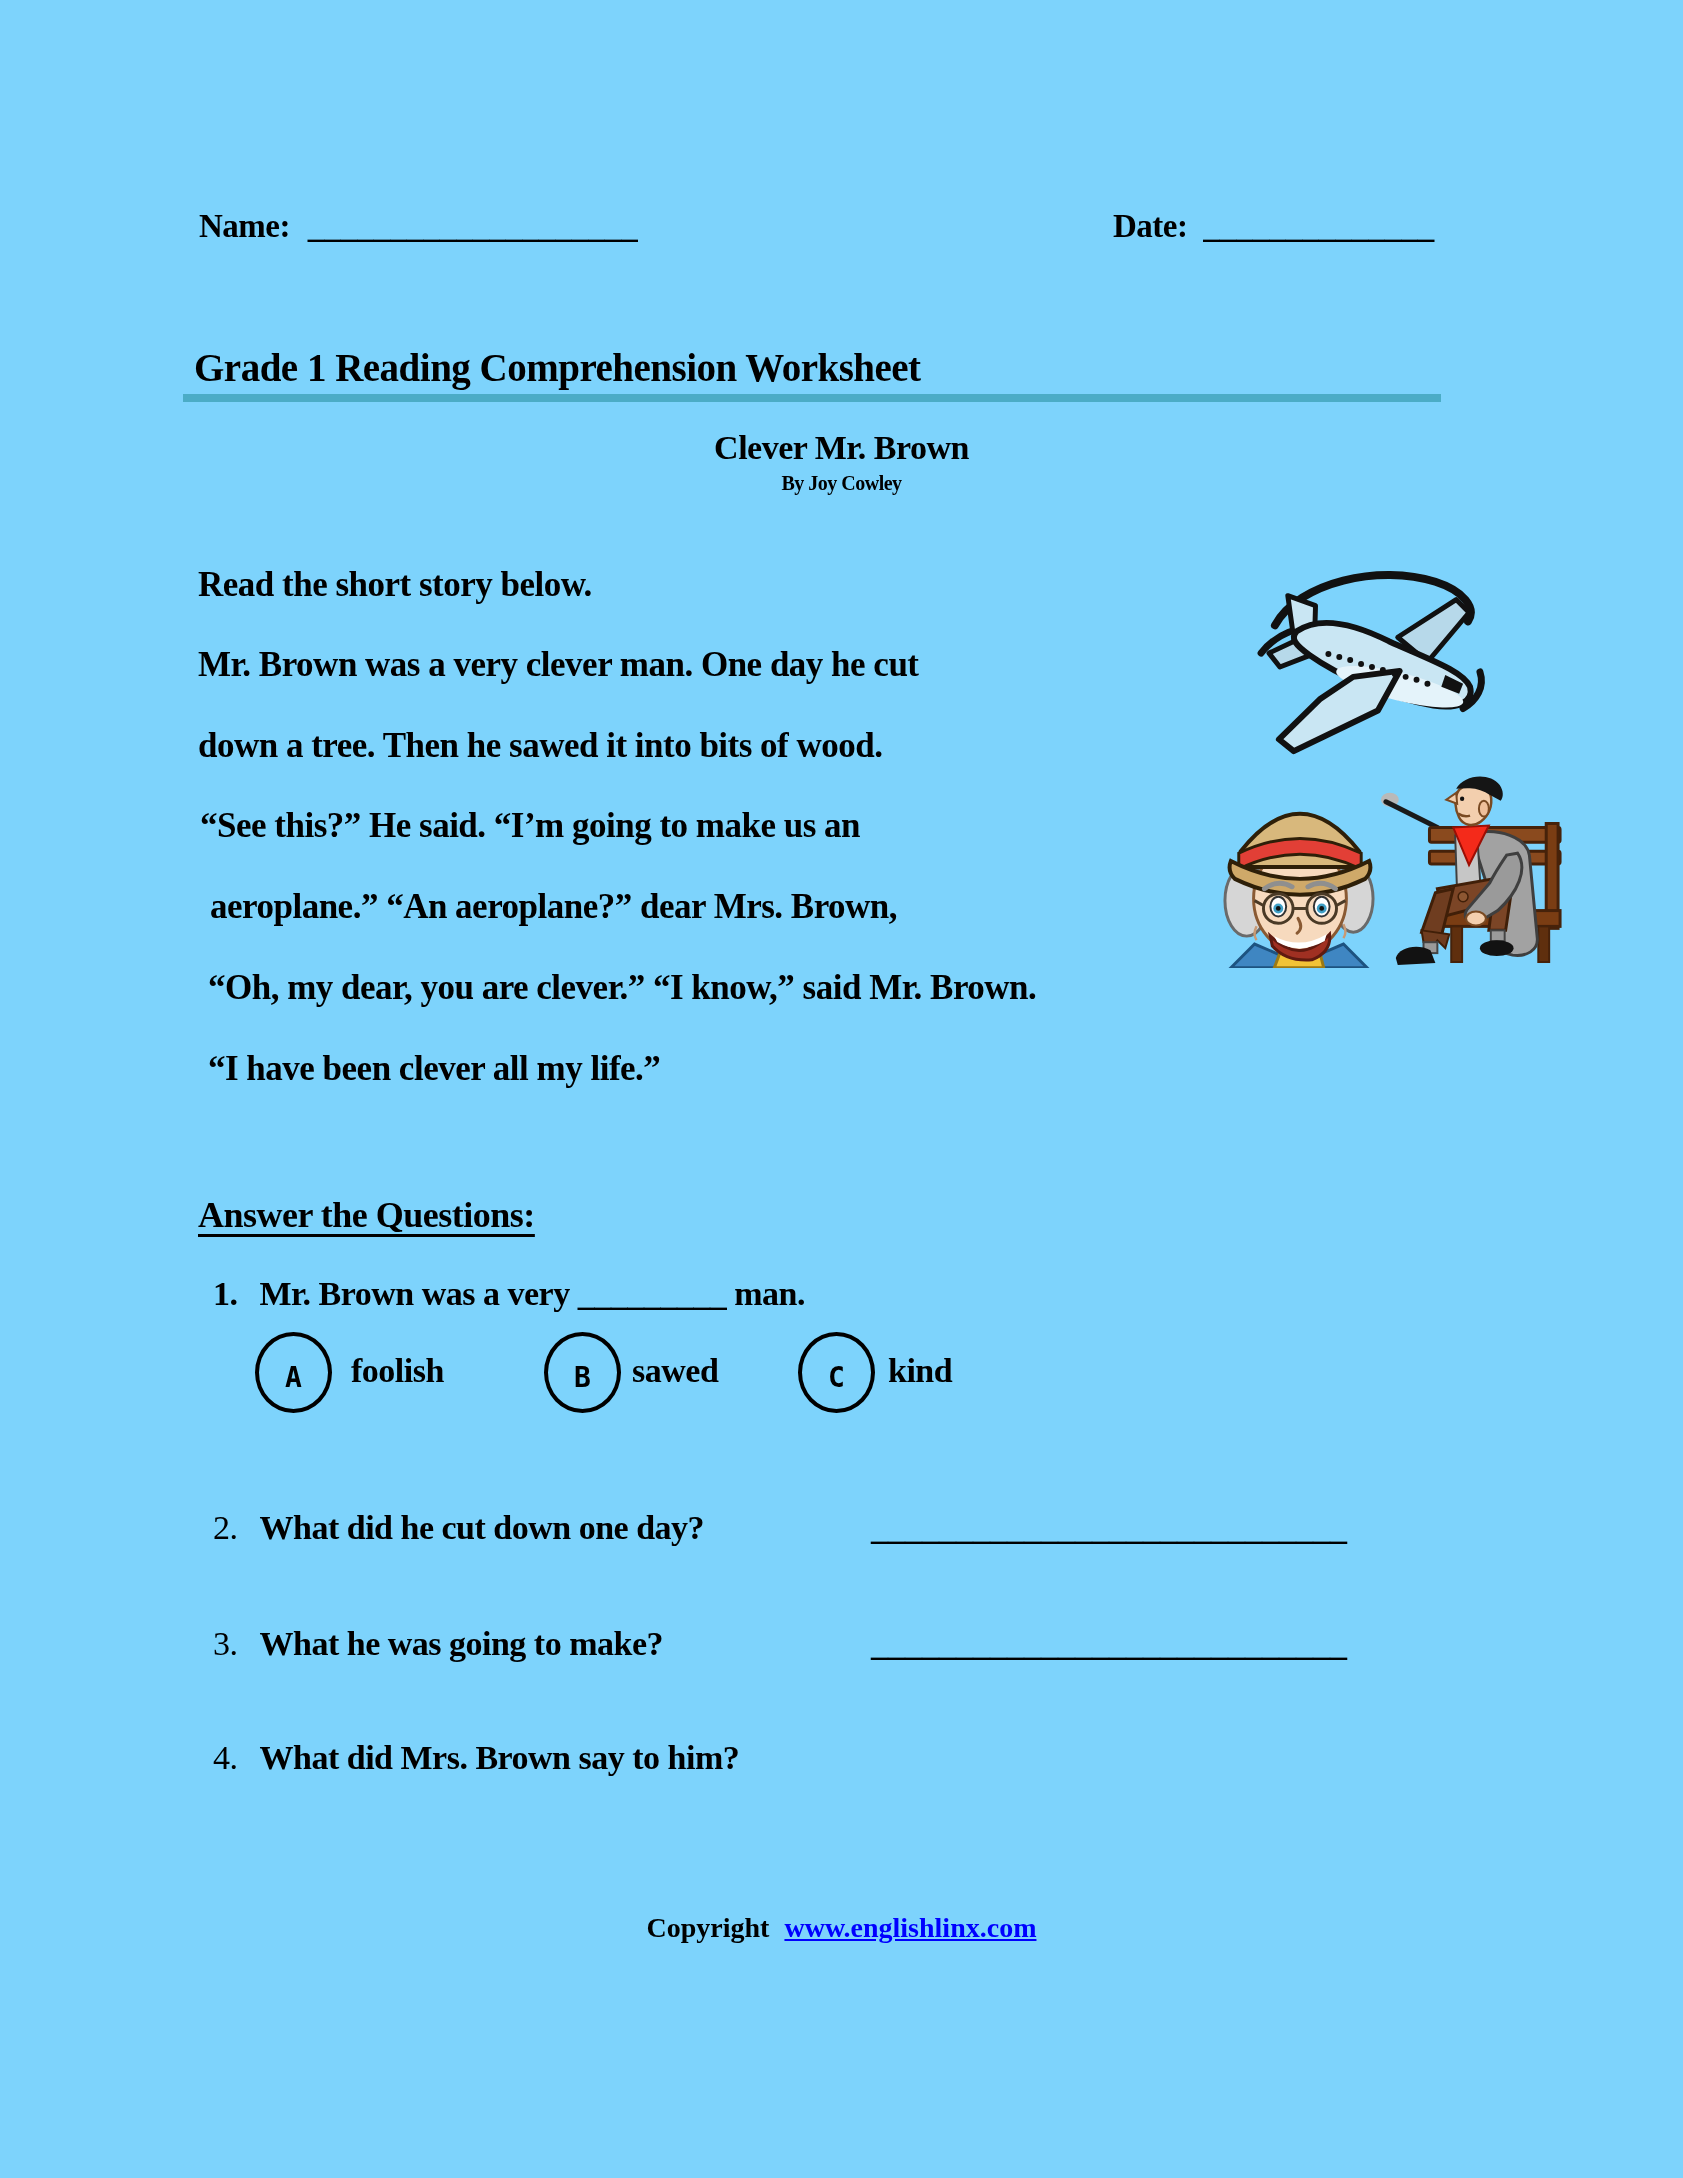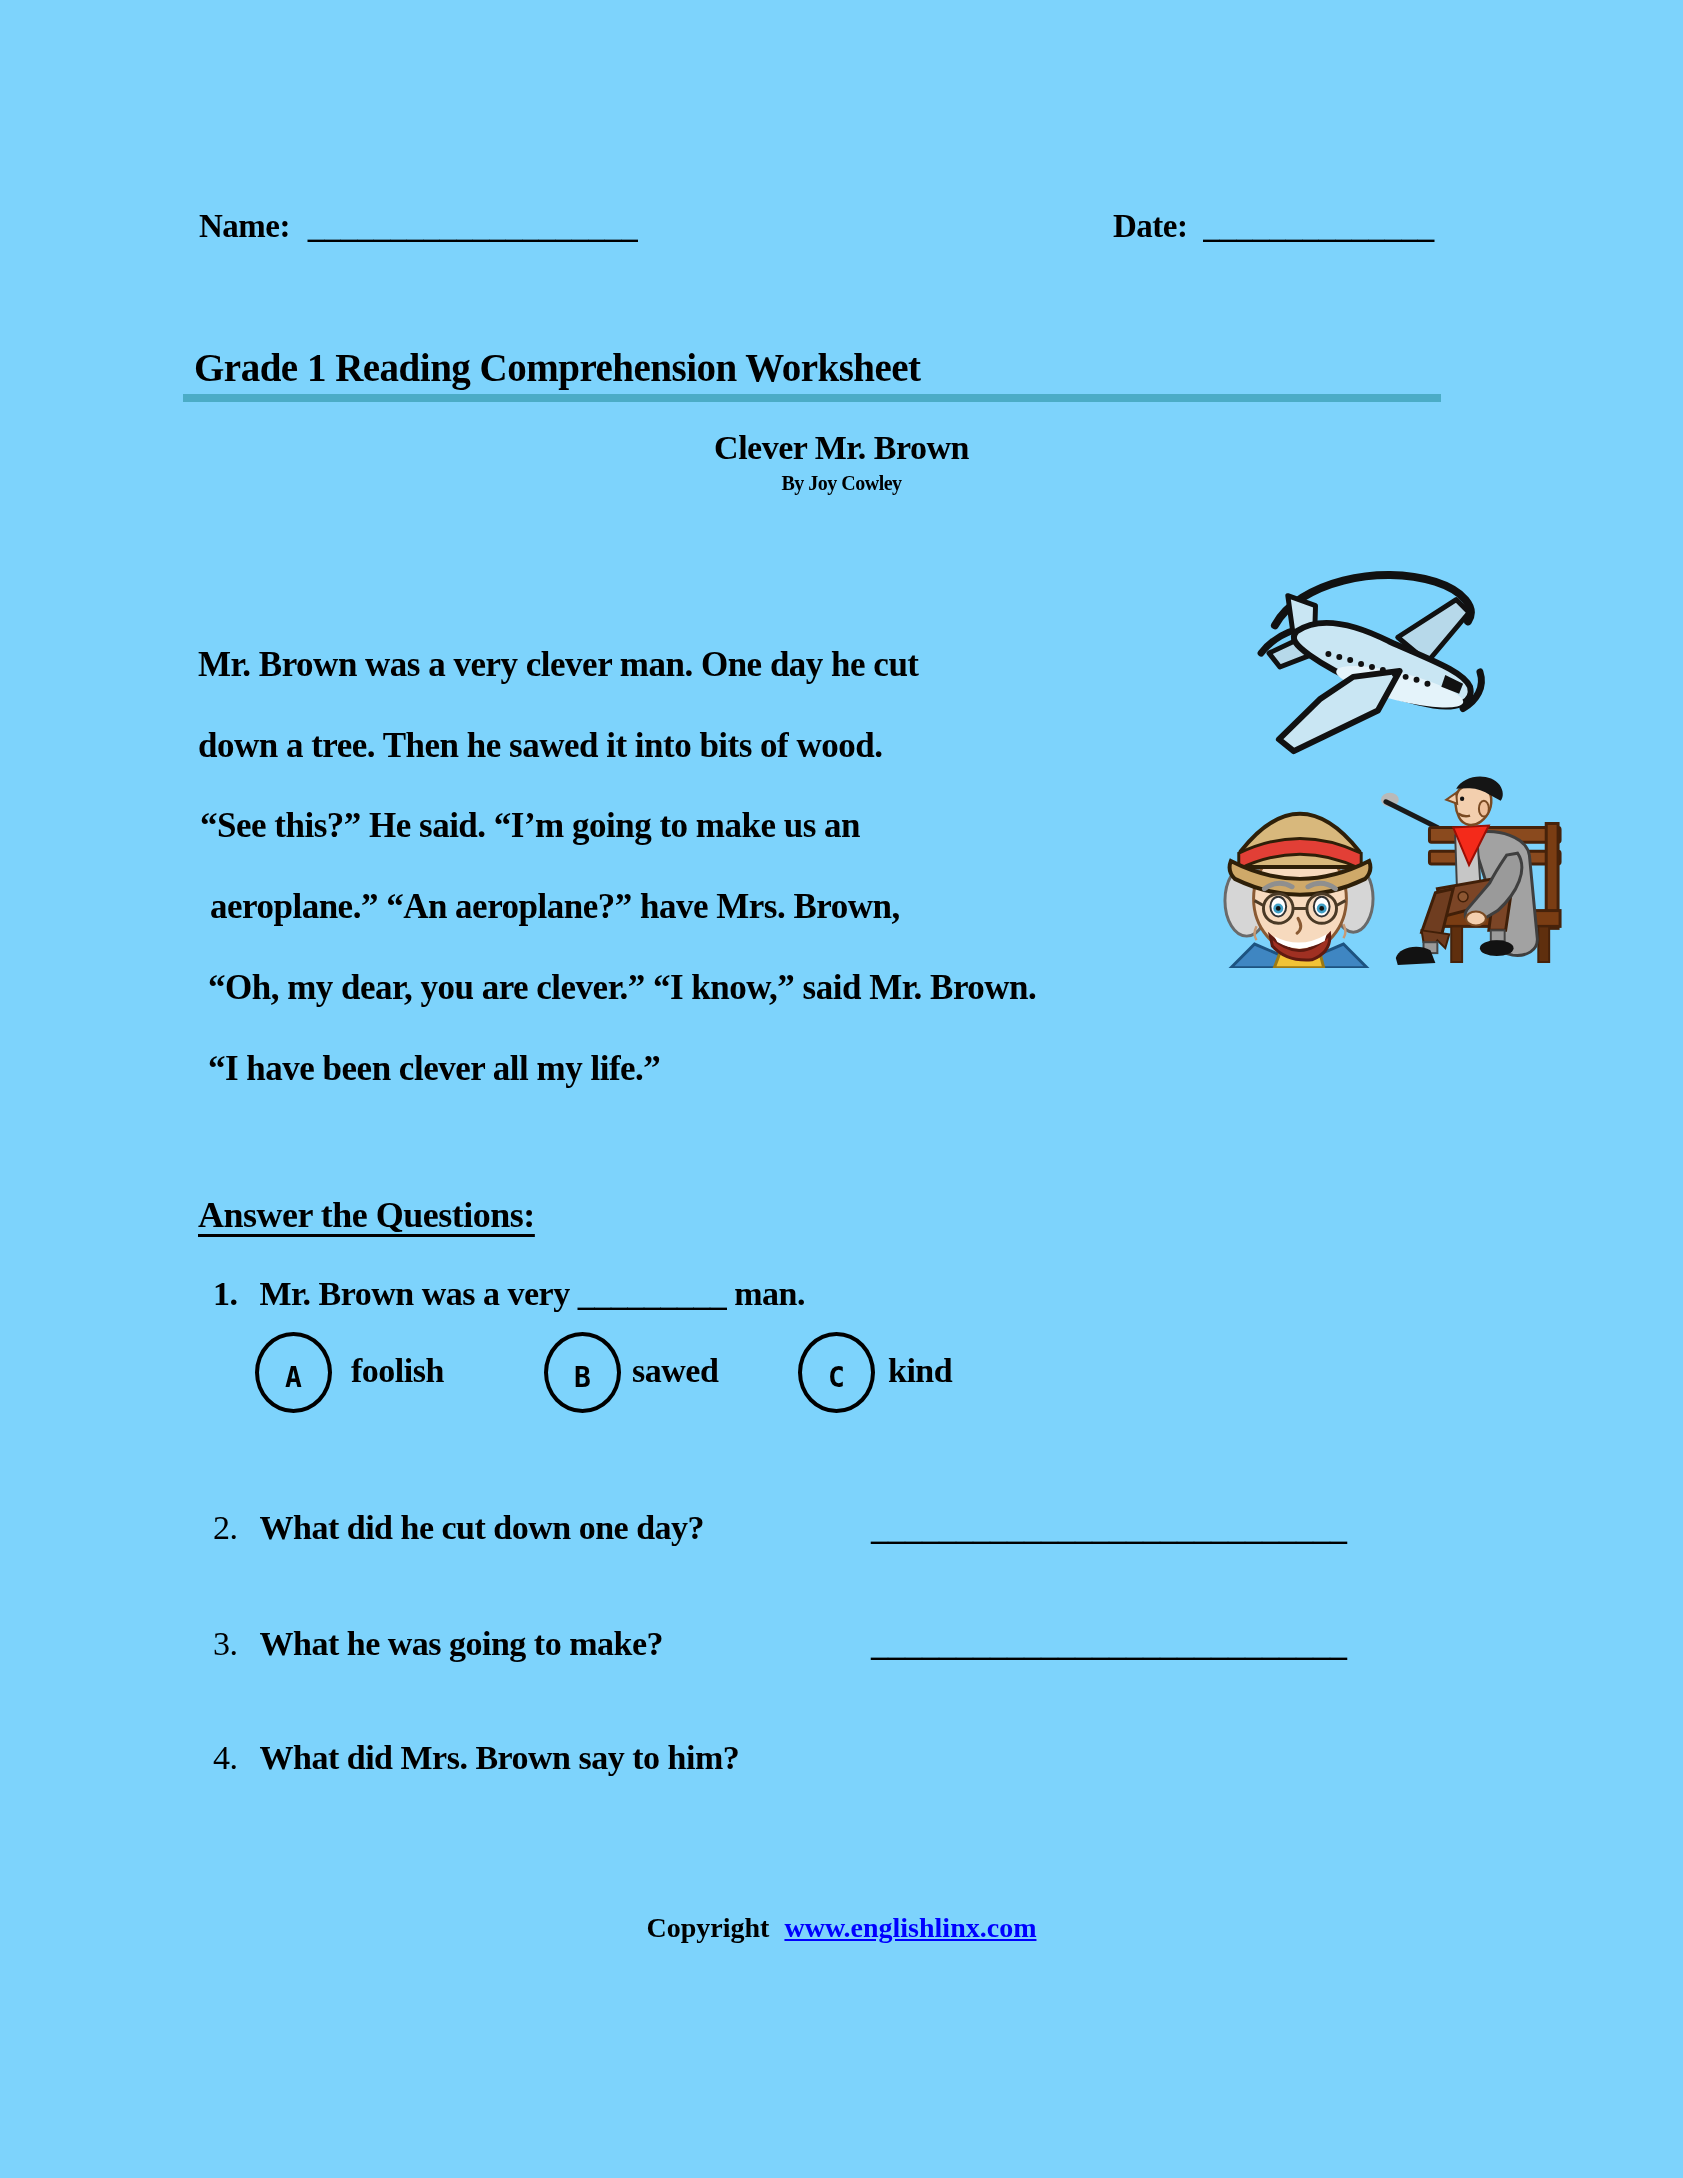--- a/index.html
+++ b/index.html
@@ -45,24 +45,25 @@
     <span>Date:</span>
     <span class="blank" style="margin-left:8px;">______________</span>
   </div>
 
   <div class="abs" style="left:194px;top:345px;font-size:39px;">Grade 1 Reading Comprehension Worksheet</div>
   <div class="divider" style="left:183px;top:394px;width:1258px;height:8px;"></div>
 
   <div class="centered" style="top:429px;font-size:34px;">Clever Mr. Brown</div>
   <div class="centered" style="top:472px;font-size:20px;">By Joy Cowley</div>
 
+  <div class="abs story" style="left:198px;top:565px;">Read the short story below.</div>
   <div class="abs story" style="left:198px;top:645px;">Mr. Brown was a very clever man. One day he cut</div>
   <div class="abs story" style="left:198px;top:726px;">down a tree. Then he sawed it into bits of wood.</div>
   <div class="abs story" style="left:200px;top:806px;">“See this?” He said. “I’m going to make us an</div>
-  <div class="abs story" style="left:210px;top:887px;">aeroplane.” “An aeroplane?” have Mrs. Brown,</div>
+  <div class="abs story" style="left:210px;top:887px;">aeroplane.” “An aeroplane?” dear Mrs. Brown,</div>
   <div class="abs story" style="left:208px;top:968px;">“Oh, my dear, you are clever.” “I know,” said Mr. Brown.</div>
   <div class="abs story" style="left:208px;top:1049px;">“I have been clever all my life.”</div>
 
   <div class="abs" style="left:1249px;top:560px;">
     <svg width="242" height="206" viewBox="0 0 244 208">
       <path d="M 26 66 C 50 22, 132 4, 188 22 C 216 31, 230 48, 221 62" fill="none" stroke="#111" stroke-width="8" stroke-linecap="round"></path>
       <path d="M 12 94 C 24 79, 41 70, 60 68" fill="none" stroke="#111" stroke-width="7" stroke-linecap="round"></path>
       <path d="M 216 150 C 230 142, 238 128, 233 113" fill="none" stroke="#111" stroke-width="7" stroke-linecap="round"></path>
       <polygon points="20,94 54,78 62,96 31,108" fill="#b7d9ea" stroke="#111" stroke-width="5" stroke-linejoin="round"></polygon>
       <polygon points="44,72 39,36 67,46 66,80" fill="#c9e6f3" stroke="#111" stroke-width="5" stroke-linejoin="round"></polygon>

